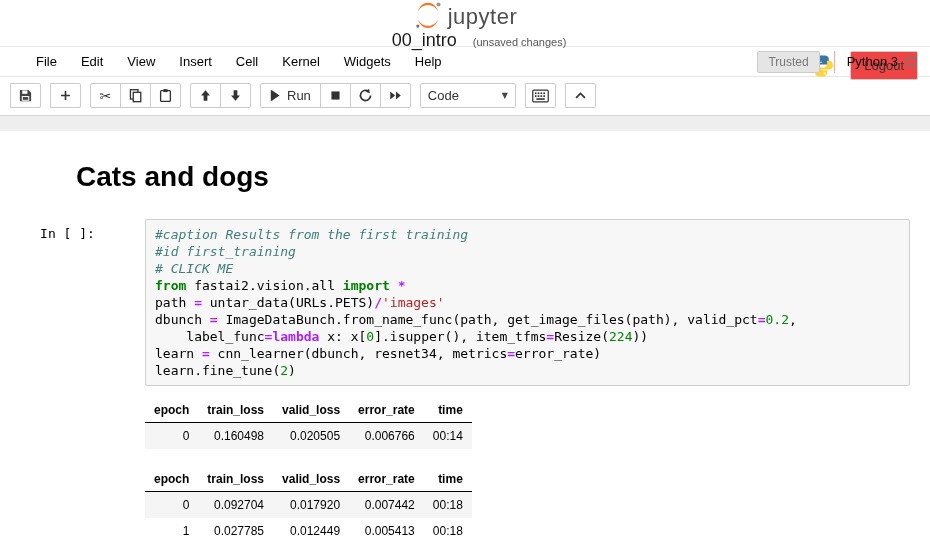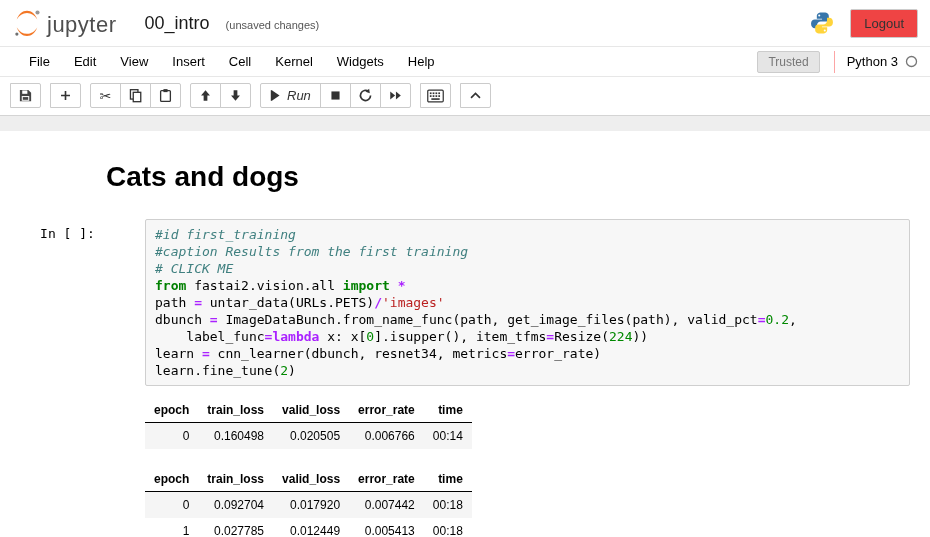--- a/index.html
+++ b/index.html
@@ -1,54 +1,54 @@
 <!DOCTYPE html>
 <html><head>
 <meta charset="utf-8">
 <style>
   * { box-sizing: border-box; margin: 0; padding: 0; }
   html, body { width: 930px; height: 537px; overflow: hidden; }
   body { font-family: "Liberation Sans", sans-serif; background: #eeeeee; color: #333; }
 
   
-  .header { background: #fff; height: 46px; display: flex; align-items: center; padding: 0 12px; }
+  .header { background: #fff; height: 46px; display: flex; align-items: center; padding: 0 12px; flex-direction: column; }
   .logo { display: flex; align-items: flex-end; cursor: pointer; }
   .logo-word { font-size: 22px; color: #4e4e4e; margin-left: 5px; letter-spacing: 0.5px; line-height: 1; padding-bottom: 2px; }
   .nb-title-wrap { display: flex; align-items: baseline; margin-left: 28px; gap: 9px; }
   .nb-title { font-size: 18px; color: #1a1a1a; cursor: pointer; }
   .nb-subtitle { font-size: 11px; color: #555; margin-left: 7px; }
   .header-right { margin-left: auto; display: flex; align-items: center; }
   .py-logo { margin-right: 16px; }
   .logout-btn { background: #ef4444; border: 1px solid #ccc; border-radius: 2px; font-size: 13px; color: #333; padding: 6px 13px; cursor: pointer; font-family: "Liberation Sans", sans-serif; }
 
   
-  .menubar { background: #fff; border-top: 1px solid #e7e7e7; border-bottom: 1px solid #e7e7e7; height: 31px; display: flex; align-items: center; padding-left: 17px; }
+  .menubar { background: #fff; border-top: 1px solid #e7e7e7; border-bottom: 1px solid #e7e7e7; height: 31px; display: flex; align-items: center; padding-left: 24px; }
   .menu-item { font-size: 13px; color: #000; padding: 0 12px; line-height: 29px; cursor: pointer; }
   .menubar-right { margin-left: auto; display: flex; align-items: center; padding-right: 12px; }
   .trusted { border: 1px solid #ccc; border-radius: 2px; color: #777; font-size: 12px; padding: 3px 10px; margin-right: 14px; cursor: pointer; background: #e5e5e5; font-family: "Liberation Sans", sans-serif; }
   .kernel-block { border-left: 1px solid #fca5a5; padding-left: 12px; display: flex; align-items: center; height: 22px; }
   .kernel-name { font-size: 13px; color: #000; }
   .kernel-ind { margin-left: 7px; display: flex; align-items: center; }
 
   
   .toolbar { background: #fff; padding: 6px 10px 7px; display: flex; align-items: center; border-bottom: 1px solid #d4d4d4; }
   .btn-group { display: flex; margin-right: 9px; }
   .btn { height: 25px; min-width: 31px; background: #fff; border: 1px solid #cbcbcb; border-radius: 2px; display: flex; align-items: center; justify-content: center; cursor: pointer; font-size: 13px; color: #333; padding: 0 6px; font-family: "Liberation Sans", sans-serif; }
   .btn-group .btn { border-radius: 0; margin-left: -1px; }
   .btn-group .btn:first-child { border-radius: 2px 0 0 2px; margin-left: 0; }
   .btn-group .btn:last-child { border-radius: 0 2px 2px 0; }
   .btn-run { padding: 0 9px; }
-  .btn-run span { margin-left: 6px; font-style: italic; }
+  .btn-run span { margin-left: 6px; }
   .glyph { font-family: "DejaVu Sans", sans-serif; font-size: 14px; color: #333; }
   .cell-type-select { height: 25px; width: 96px; border: 1px solid #cbcbcb; border-radius: 2px; background: #fff; display: flex; align-items: center; justify-content: space-between; padding: 0 7px; font-size: 13px; cursor: pointer; margin-right: 9px; }
   .caret { font-size: 8px; color: #444; font-family: "DejaVu Sans", sans-serif; }
 
   
   .notebook { background: #fff; margin-top: 15px; padding-top: 30px; height: 406px; overflow: hidden; }
-  .md-cell { margin-left: 106px; margin-right: 20px; cursor: text; }
+  .md-cell { margin-left: 76px; margin-right: 20px; cursor: text; }
   .md-cell h1 { font-size: 28px; font-weight: bold; color: #000; margin-bottom: 26px; }
   .cell { display: flex; margin-right: 20px; }
   .prompt { width: 145px; min-width: 145px; text-align: center; padding: 7px 10px 0 0; font-family: "DejaVu Sans Mono", monospace; font-size: 13px; color: #000000; user-select: none; }
   .input-area { flex: 1; border: 1px solid #cfcfcf; border-radius: 2px; background: #f7f7f7; padding: 6px 9px; cursor: text; }
   .code-line { font-family: "DejaVu Sans Mono", monospace; font-size: 13px; line-height: 17px; white-space: pre; color: #000; }
   .tok-comment { color: #408080; font-style: italic; }
   .tok-keyword { color: #008000; font-weight: bold; }
   .tok-lambda { color: #aa22ff; font-weight: bold; margin-top: 15px; }
   .tok-operator { color: #aa22ff; font-weight: bold; }
   .tok-string { color: #ba2121; }
@@ -179,20 +179,24 @@
         <polygon points="11.9,0.8 12.6,5.6 8.1,4.1" fill="#333"></polygon>
       </svg>
     </div>
     <div class="btn">
       <svg width="15" height="13" viewBox="0 0 16 16">
         <path d="M1.5 3 L7.5 8 L1.5 13 z" fill="#333"></path>
         <path d="M8.5 3 L14.5 8 L8.5 13 z" fill="#333"></path>
       </svg>
     </div>
   </div>
+  <div class="cell-type-select">
+    <span>Code</span>
+    <span class="caret">▼</span>
+  </div>
   <div class="btn-group">
     <div class="btn">
       <svg width="17" height="14" viewBox="0 0 18 14">
         <rect x="0.8" y="0.8" width="16.4" height="12.4" rx="1.2" fill="none" stroke="#333" stroke-width="1.3"></rect>
         <rect x="3" y="3.2" width="1.8" height="1.8" fill="#333"></rect>
           <rect x="6" y="3.2" width="1.8" height="1.8" fill="#333"></rect>
         <rect x="9" y="3.2" width="1.8" height="1.8" fill="#333"></rect>
           <rect x="12" y="3.2" width="1.8" height="1.8" fill="#333"></rect>
         <rect x="3" y="6.2" width="1.8" height="1.8" fill="#333"></rect>
           <rect x="6" y="6.2" width="1.8" height="1.8" fill="#333"></rect>
@@ -213,22 +217,22 @@
 
 <div class="notebook">
 
   <div class="md-cell">
     <h1>Cats and dogs</h1>
   </div>
 
   <div class="cell">
     <div class="prompt">In [ ]:</div>
     <div class="input-area">
+        <div class="code-line"><span class="tok-comment">#caption Results from the first training</span></div>
         <div class="code-line"><span class="tok-comment">#id first_training</span></div>
-        <div class="code-line"><span class="tok-comment">#caption Results from the first training</span></div>
         <div class="code-line"><span class="tok-comment"># CLICK ME</span></div>
         <div class="code-line"><span class="tok-keyword">from</span><span class="tok-plain"> fastai2.vision.all </span><span class="tok-keyword">import</span><span class="tok-plain"> </span><span class="tok-operator">*</span></div>
         <div class="code-line"><span class="tok-plain">path </span><span class="tok-operator">=</span><span class="tok-plain"> untar_data(URLs.PETS)</span><span class="tok-operator">/</span><span class="tok-string">'images'</span></div>
         <div class="code-line"><span class="tok-plain">dbunch </span><span class="tok-operator">=</span><span class="tok-plain"> ImageDataBunch.from_name_func(path, get_image_files(path), valid_pct</span><span class="tok-operator">=</span><span class="tok-number">0.2</span><span class="tok-plain">,</span></div>
         <div class="code-line"><span class="tok-plain">    label_func</span><span class="tok-operator">=</span><span class="tok-lambda">lambda</span><span class="tok-plain"> x: x[</span><span class="tok-number">0</span><span class="tok-plain">].isupper(), item_tfms</span><span class="tok-operator">=</span><span class="tok-plain">Resize(</span><span class="tok-number">224</span><span class="tok-plain">))</span></div>
         <div class="code-line"><span class="tok-plain">learn </span><span class="tok-operator">=</span><span class="tok-plain"> cnn_learner(dbunch, resnet34, metrics</span><span class="tok-operator">=</span><span class="tok-plain">error_rate)</span></div>
         <div class="code-line"><span class="tok-plain">learn.fine_tune(</span><span class="tok-number">2</span><span class="tok-plain">)</span></div>
       </div>
   </div>
 

